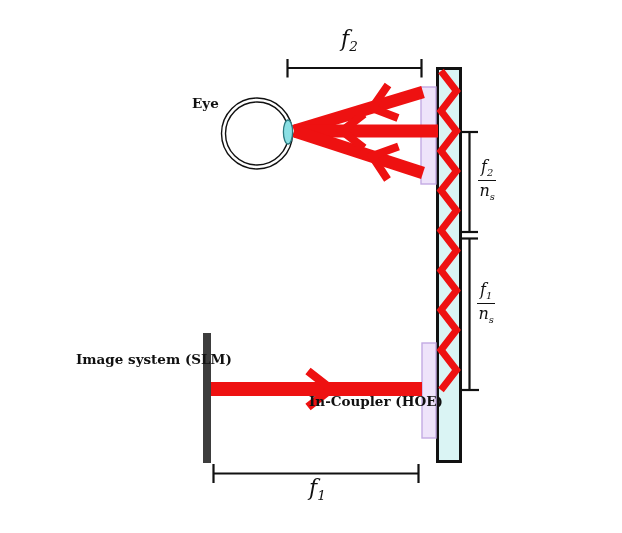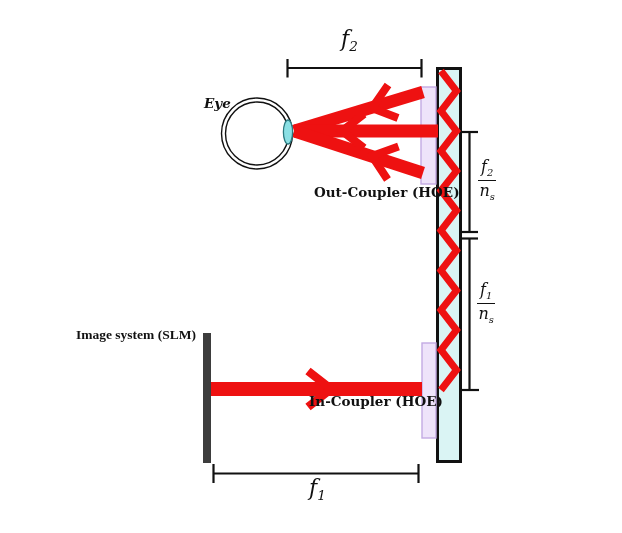--- a/index.html
+++ b/index.html
@@ -81,27 +81,26 @@
       <line class="dim" x1="461" y1="132" x2="478" y2="132"></line>
       <line class="dim" x1="461" y1="232" x2="478" y2="232"></line>
     </g>
     <g>
       <line class="dim" x1="469.5" y1="238.5" x2="469.5" y2="390"></line>
       <line class="dim" x1="461" y1="238.5" x2="478" y2="238.5"></line>
       <line class="dim" x1="459" y1="390" x2="479" y2="390"></line>
     </g>
   </svg>
 
-  <div class="lbl" style="left:204px;top:96px;font-style:italic;">Eye</div>
+  <div class="lbl" style="left:192px;top:96px;">Eye</div>
 
-  <div class="lbl" style="left:314px;top:185px;">Out-Coupler (HOE)</div>
 
   <div class="lbl" style="left:309px;top:353px;margin-top:41px;">In-Coupler (HOE)</div>
 
-  <div class="lbl" style="left:76px;top:328px;font-family:Liberation Serif, serif;">Image system (SLM)</div>
+  <div class="lbl" style="left:76px;top:352px;">Image system (SLM)</div>
 
   <div class="math big" style="left:341px;top:26px;"><i>f</i><sub>2</sub></div>
 
   <div class="math big" style="left:309px;top:475px;"><i>f</i><sub>1</sub></div>
 
   <div class="frac" style="left:478px;top:158px;">
     <span class="num"><i>f</i><sub>2</sub></span>
     <span class="den"><i>n</i><sub>s</sub></span>
   </div>
 

